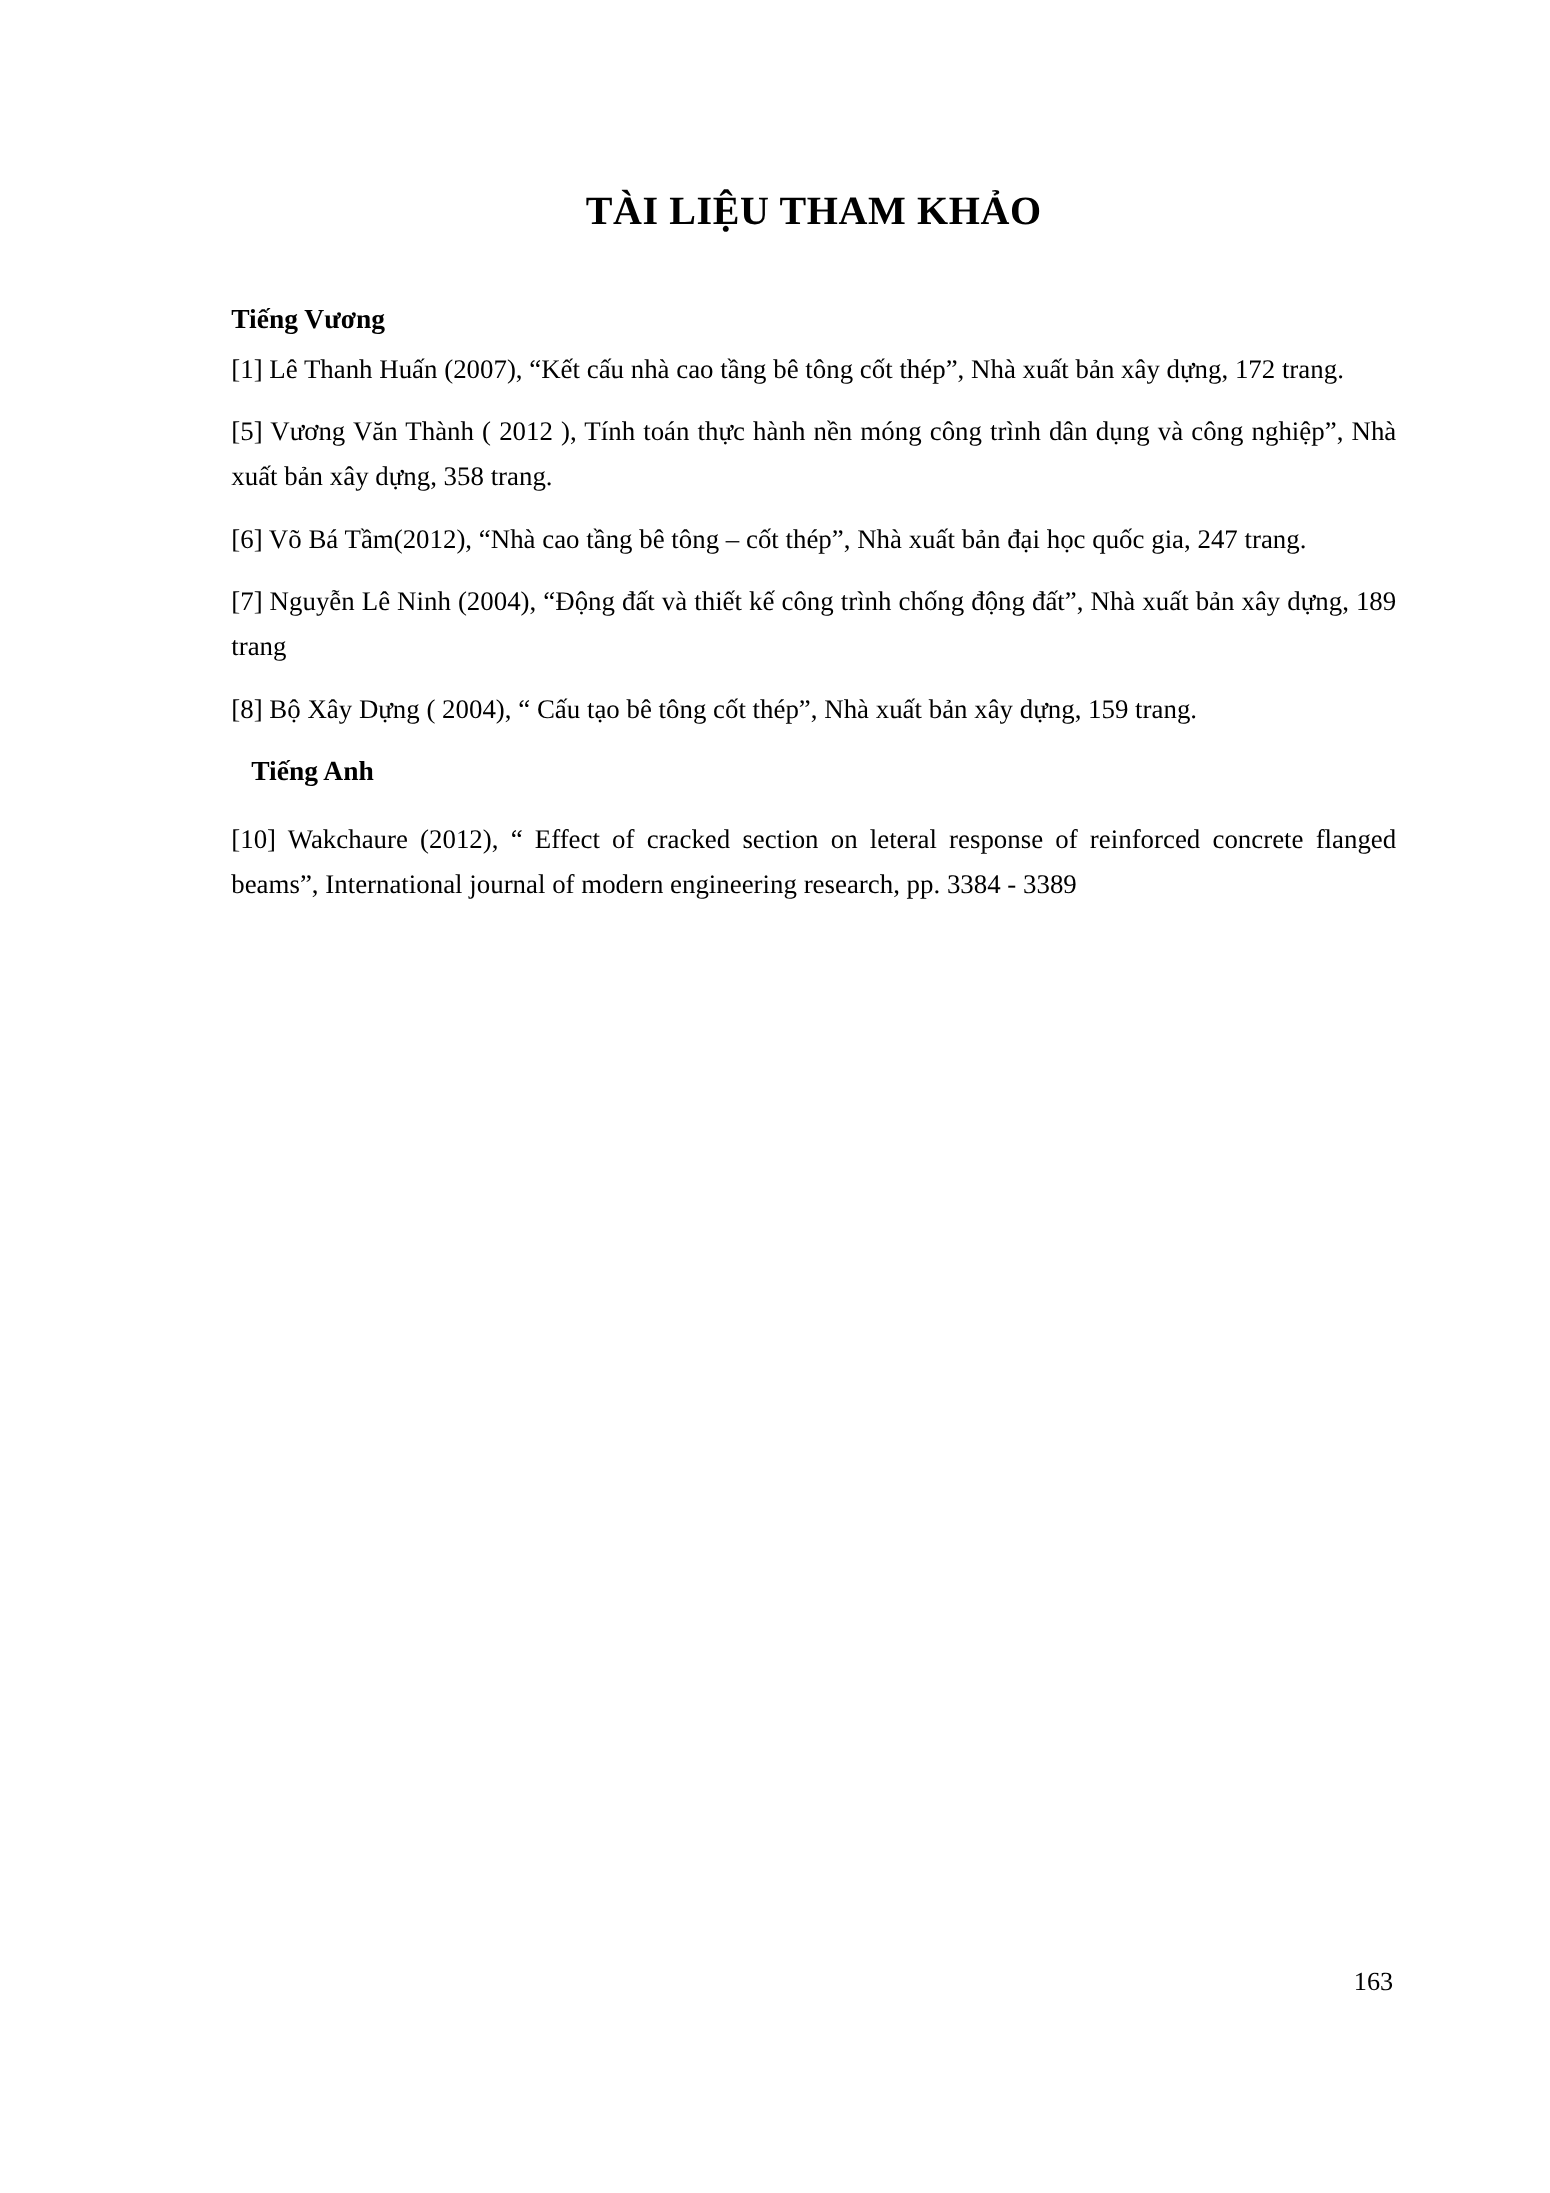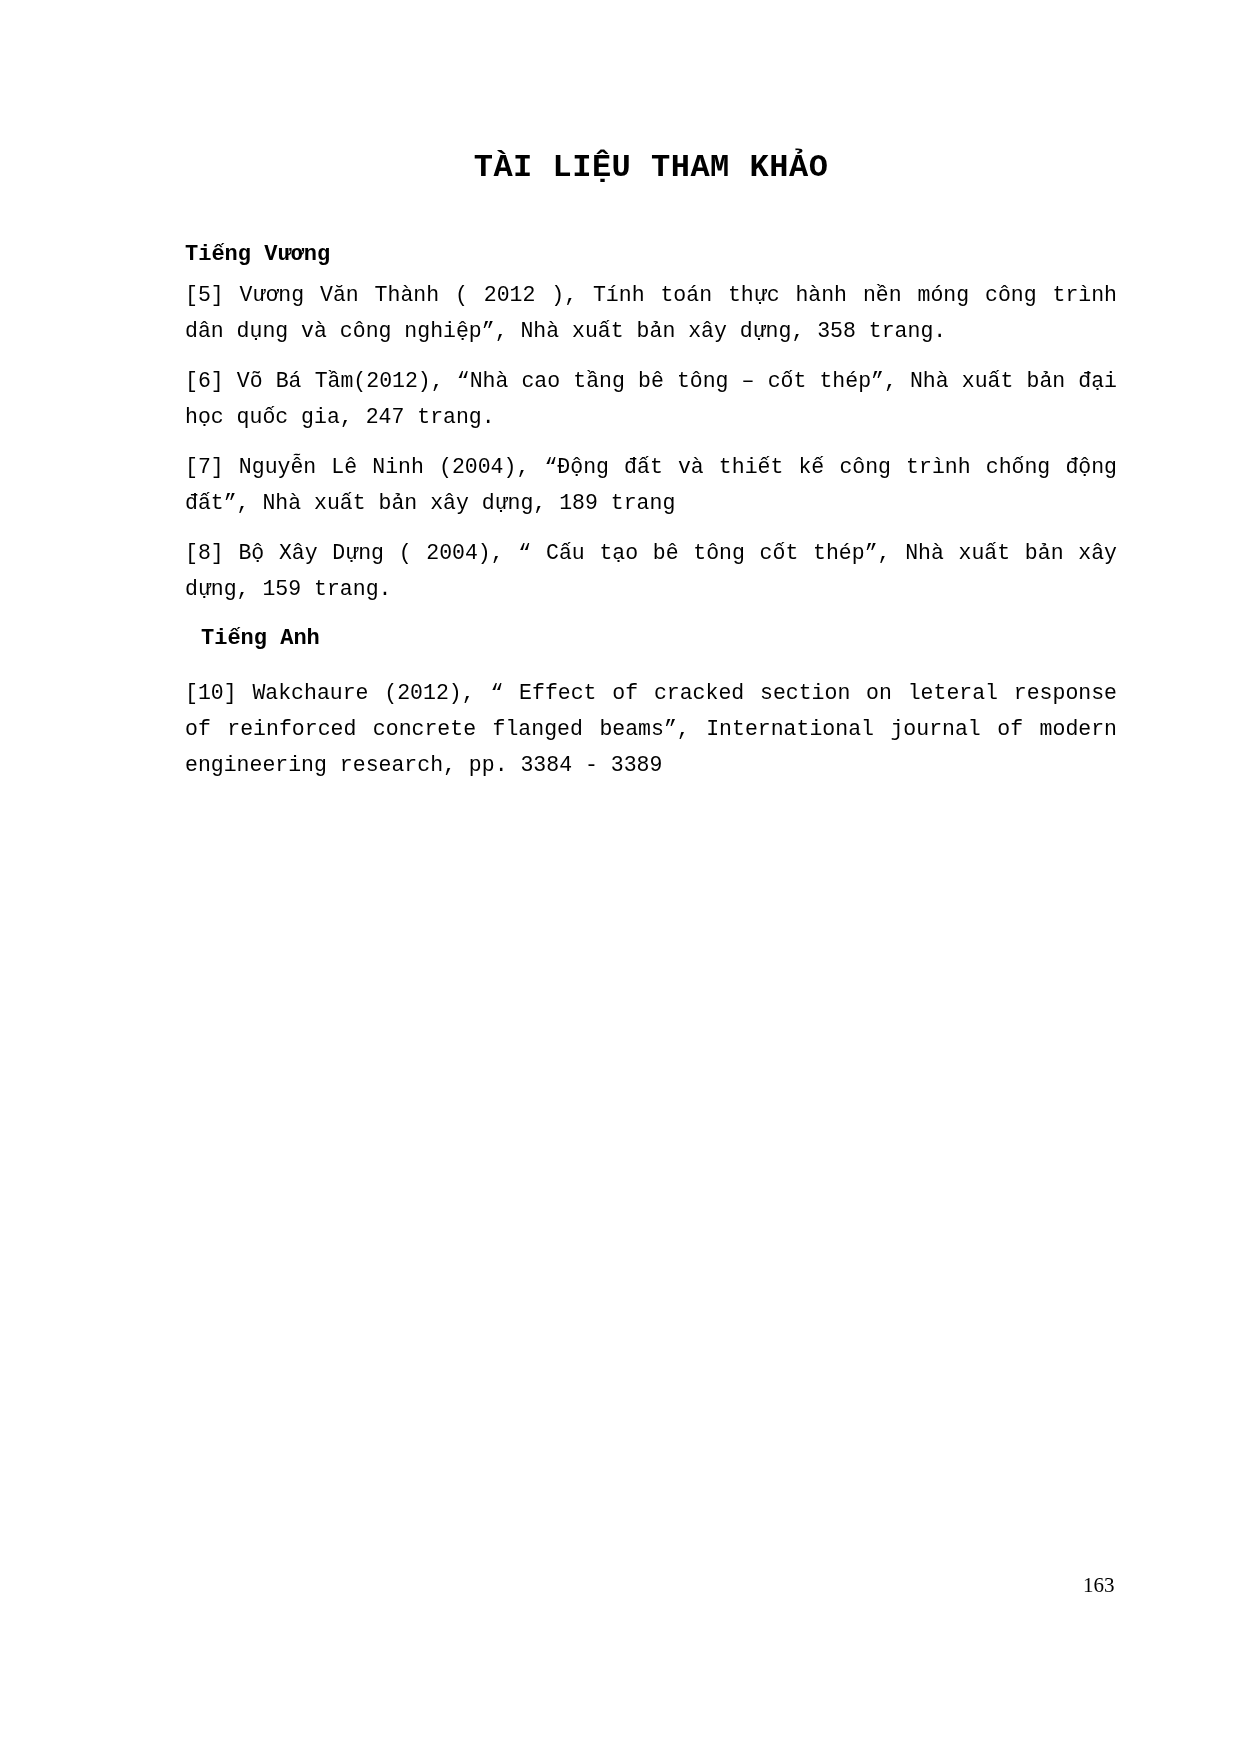--- a/index.html
+++ b/index.html
@@ -22,21 +22,20 @@
     top: 0;
     width: 1240px;
     height: 1754px;
     background: #ffffff;
   }
   .content {
     position: absolute;
     left: 185px;
     top: 150px;
     width: 932px;
-    font-family: Liberation Mono, monospace;
   }
   .doc-title {
     font-size: 32px;
     font-weight: bold;
     text-align: center;
     margin: 0 0 50px 0;
     letter-spacing: 0.5px;
     line-height: 1.15;
   }
   .section-heading {
@@ -66,20 +65,21 @@
 </head>
 <body>
 
 <div class="page">
   <div class="content">
 
     <h1 class="doc-title">TÀI LIỆU THAM KHẢO</h1>
 
     <section>
       <h2 class="section-heading">Tiếng Vương</h2>
+      <p class="entry">[1] Lê Thanh Huấn (2007), “Kết cấu nhà cao tầng bê tông cốt thép”, Nhà xuất bản xây dựng, 172 trang.</p>
       <p class="entry">[5] Vương Văn Thành ( 2012 ), Tính toán thực hành nền móng công trình dân dụng và công nghiệp”, Nhà xuất bản xây dựng, 358 trang.</p>
       <p class="entry">[6] Võ Bá Tầm(2012), “Nhà cao tầng bê tông – cốt thép”, Nhà xuất bản đại học quốc gia, 247 trang.</p>
       <p class="entry">[7] Nguyễn Lê Ninh (2004), “Động đất và thiết kế công trình chống động đất”, Nhà xuất bản xây dựng, 189 trang</p>
       <p class="entry">[8] Bộ Xây Dựng ( 2004), “ Cấu tạo bê tông cốt thép”, Nhà xuất bản xây dựng, 159 trang.</p>
     </section>
 
     <section>
       <h2 class="section-heading with-gap">Tiếng Anh</h2>
       <p class="entry">[10] Wakchaure (2012), “ Effect of cracked section on leteral response of reinforced concrete flanged beams”, International journal of modern engineering research, pp. 3384 - 3389</p>
     </section>

